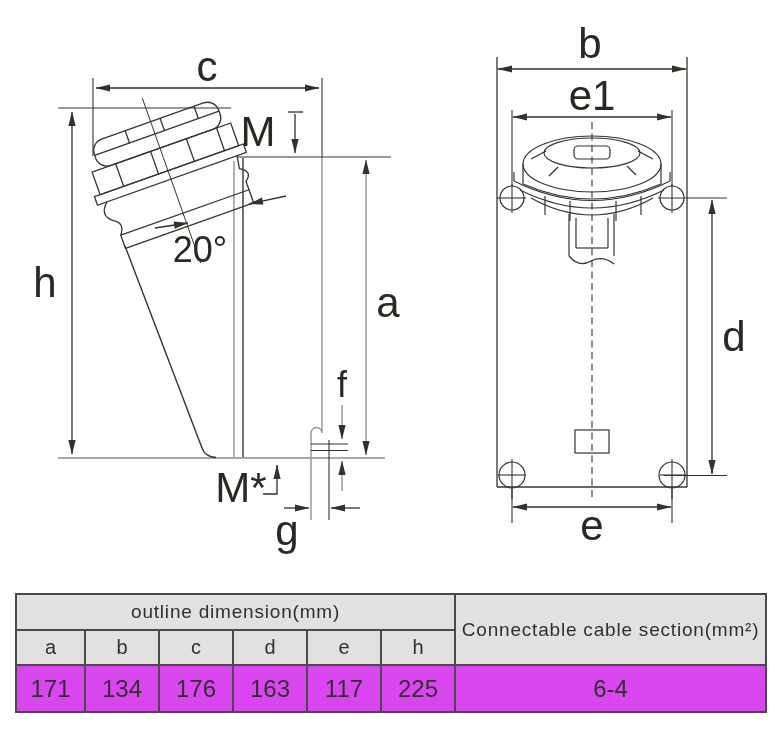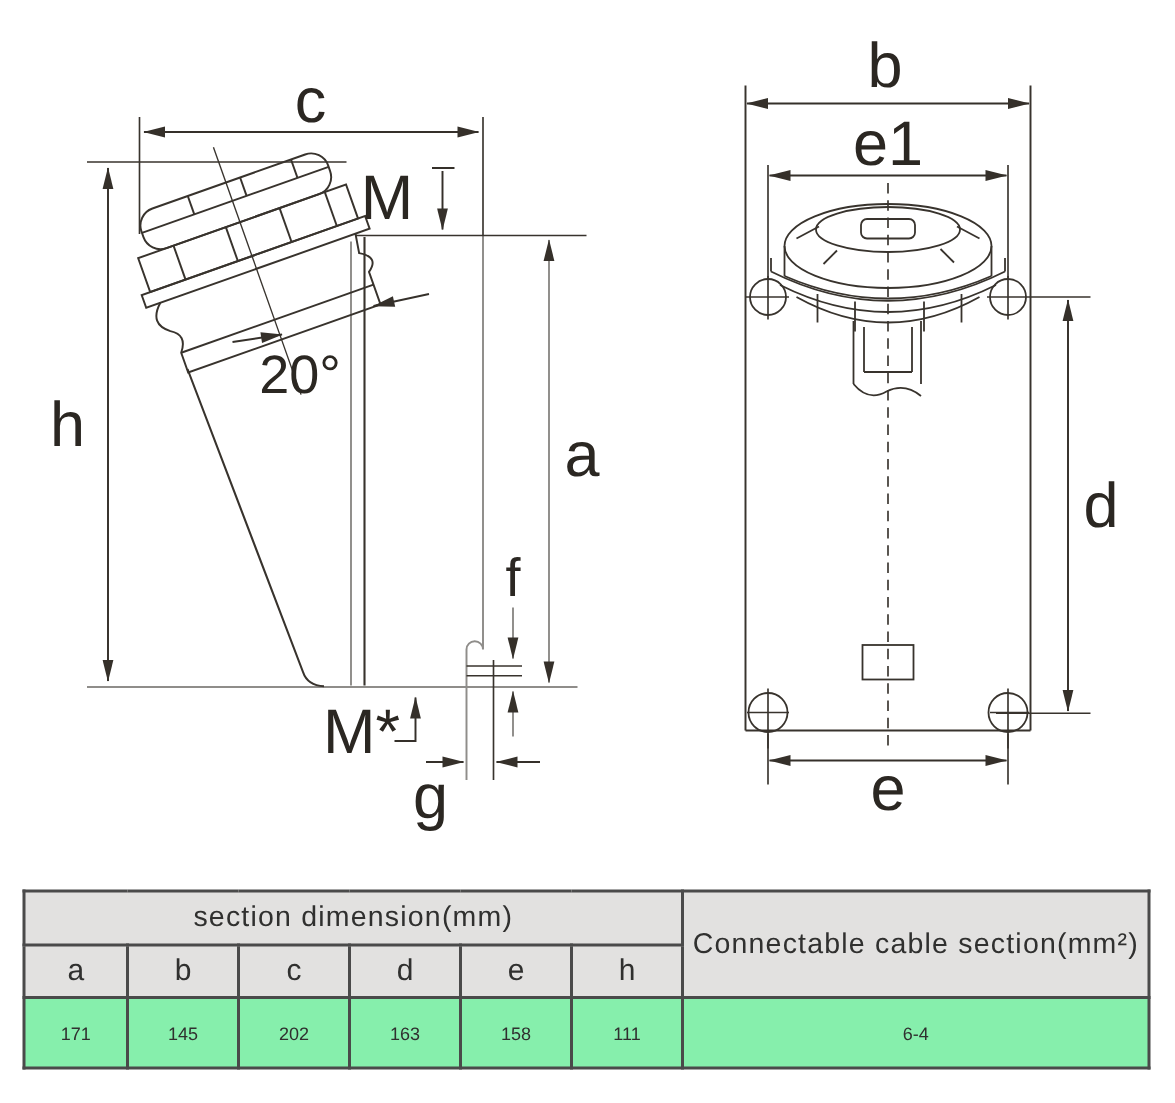--- a/index.html
+++ b/index.html
@@ -7,21 +7,21 @@
           font-family:"Liberation Sans", sans-serif;}
   #drawing{position:absolute;left:0;top:0;}
   .dimtext{fill:#2b2722;font-family:"Liberation Sans", sans-serif;}
   .big{font-size:42px;}
   .mid{font-size:36px;}
   #spec-table{position:absolute;left:15px;top:593px;width:750px;border-collapse:collapse;
               table-layout:fixed;font-family:"Liberation Sans", sans-serif;color:#30302f;}
   #spec-table td{border:2px solid #4a4a4a;text-align:center;vertical-align:middle;padding:0;}
   #spec-table .hd{background:#e2e1e0;font-size:19px;letter-spacing:0.8px;}
   #spec-table .col{background:#e2e1e0;font-size:20px;}
-  #spec-table .val{background:#86efac;font-size:12px;}
+  #spec-table .val{background:#d946ef;font-size:24px;}
   .r1{height:36px}.r2{height:35px}.r3{height:47px}
 </style>
 </head>
 <body>
 
 <div id="canvas">
 
 <svg id="drawing" width="783" height="585" viewBox="0 0 783 585">
   <defs>
     <marker id="ae" orient="auto" markerUnits="userSpaceOnUse" markerWidth="18" markerHeight="12" refX="15" refY="5">
@@ -179,36 +179,36 @@
     <col style="width:69px">
         <col style="width:74px">
         <col style="width:74px">
     <col style="width:74px">
         <col style="width:74px">
         <col style="width:74px">
     <col style="width:311px">
   </colgroup>
   <tbody>
         <tr class="r1">
-    <td class="hd" colspan="6">section dimension(mm)</td>
+    <td class="hd" colspan="6">outline dimension(mm)</td>
     <td class="hd" rowspan="2">Connectable cable section(mm²)</td>
   </tr>
   <tr class="r2">
     <td class="col">a</td>
     <td class="col">b</td>
     <td class="col">c</td>
     <td class="col">d</td>
     <td class="col">e</td>
     <td class="col">h</td>
   </tr>
   <tr class="r3">
     <td class="val">171</td>
-    <td class="val">145</td>
-    <td class="val">202</td>
+    <td class="val">134</td>
+    <td class="val">176</td>
     <td class="val">163</td>
-    <td class="val">158</td>
-    <td class="val">111</td>
+    <td class="val">117</td>
+    <td class="val">225</td>
     <td class="val">6-4</td>
   </tr>
 </tbody>
     </table>
 
 </div>
 
 </body></html>

